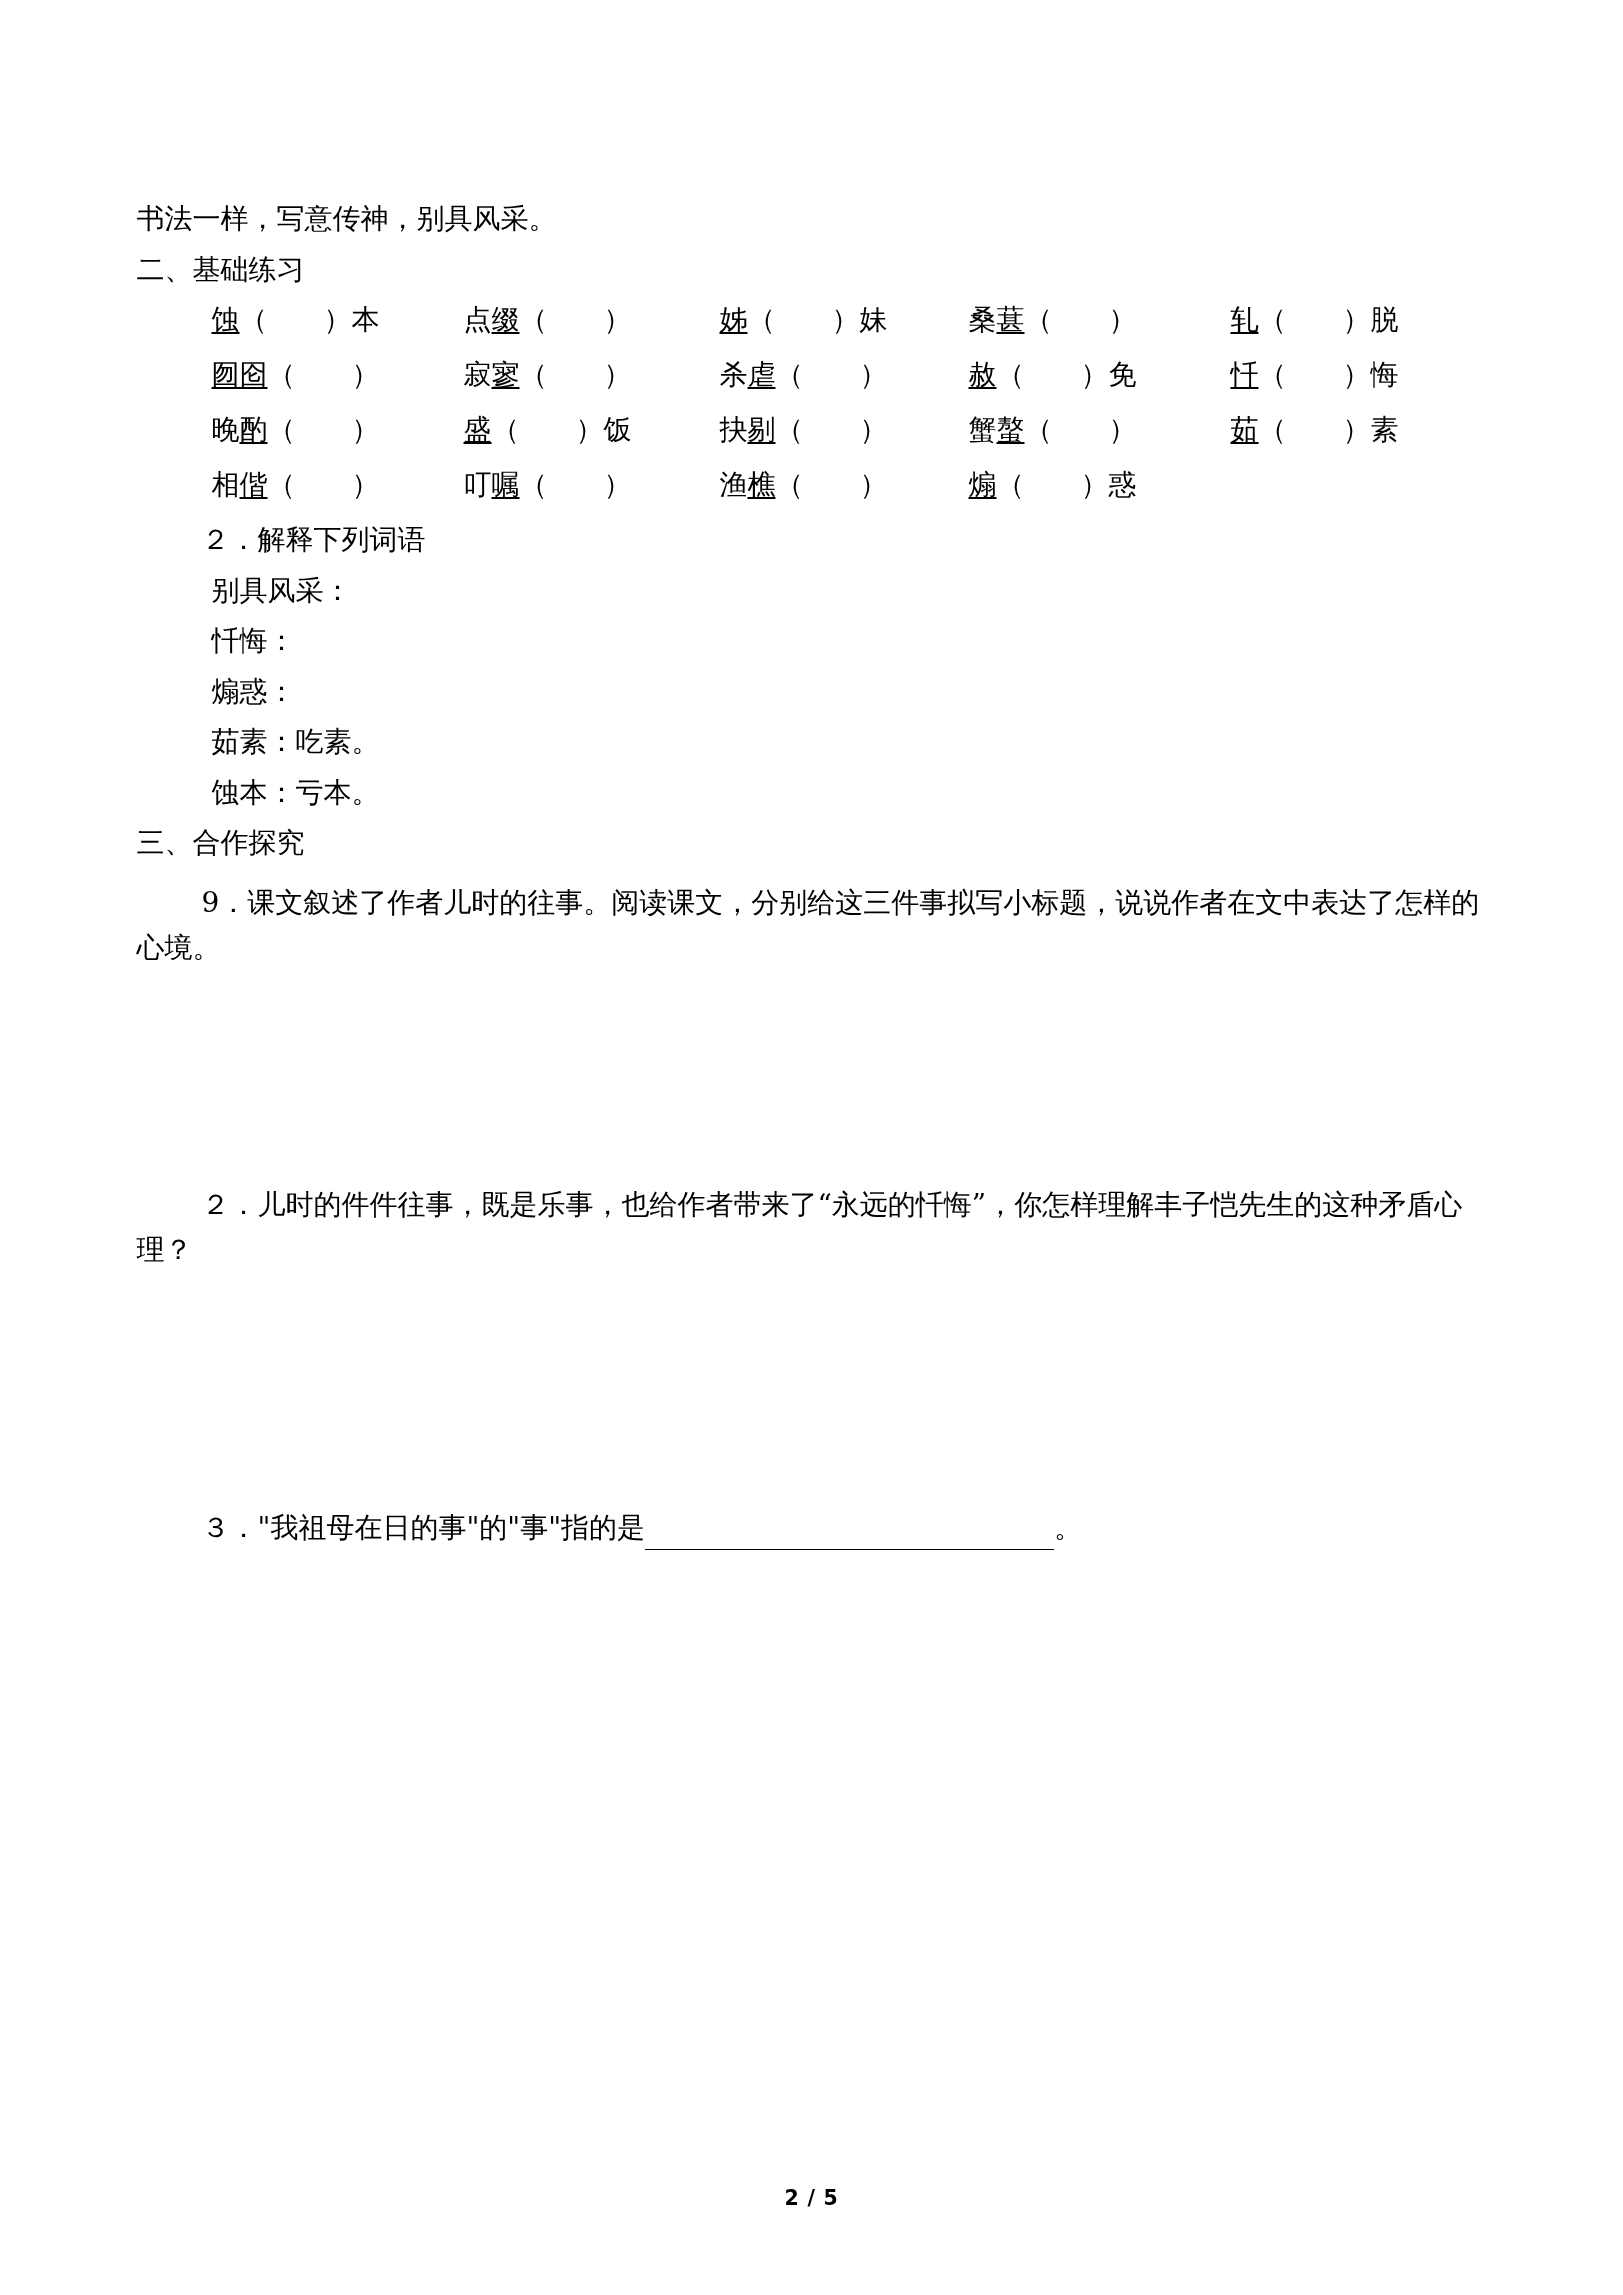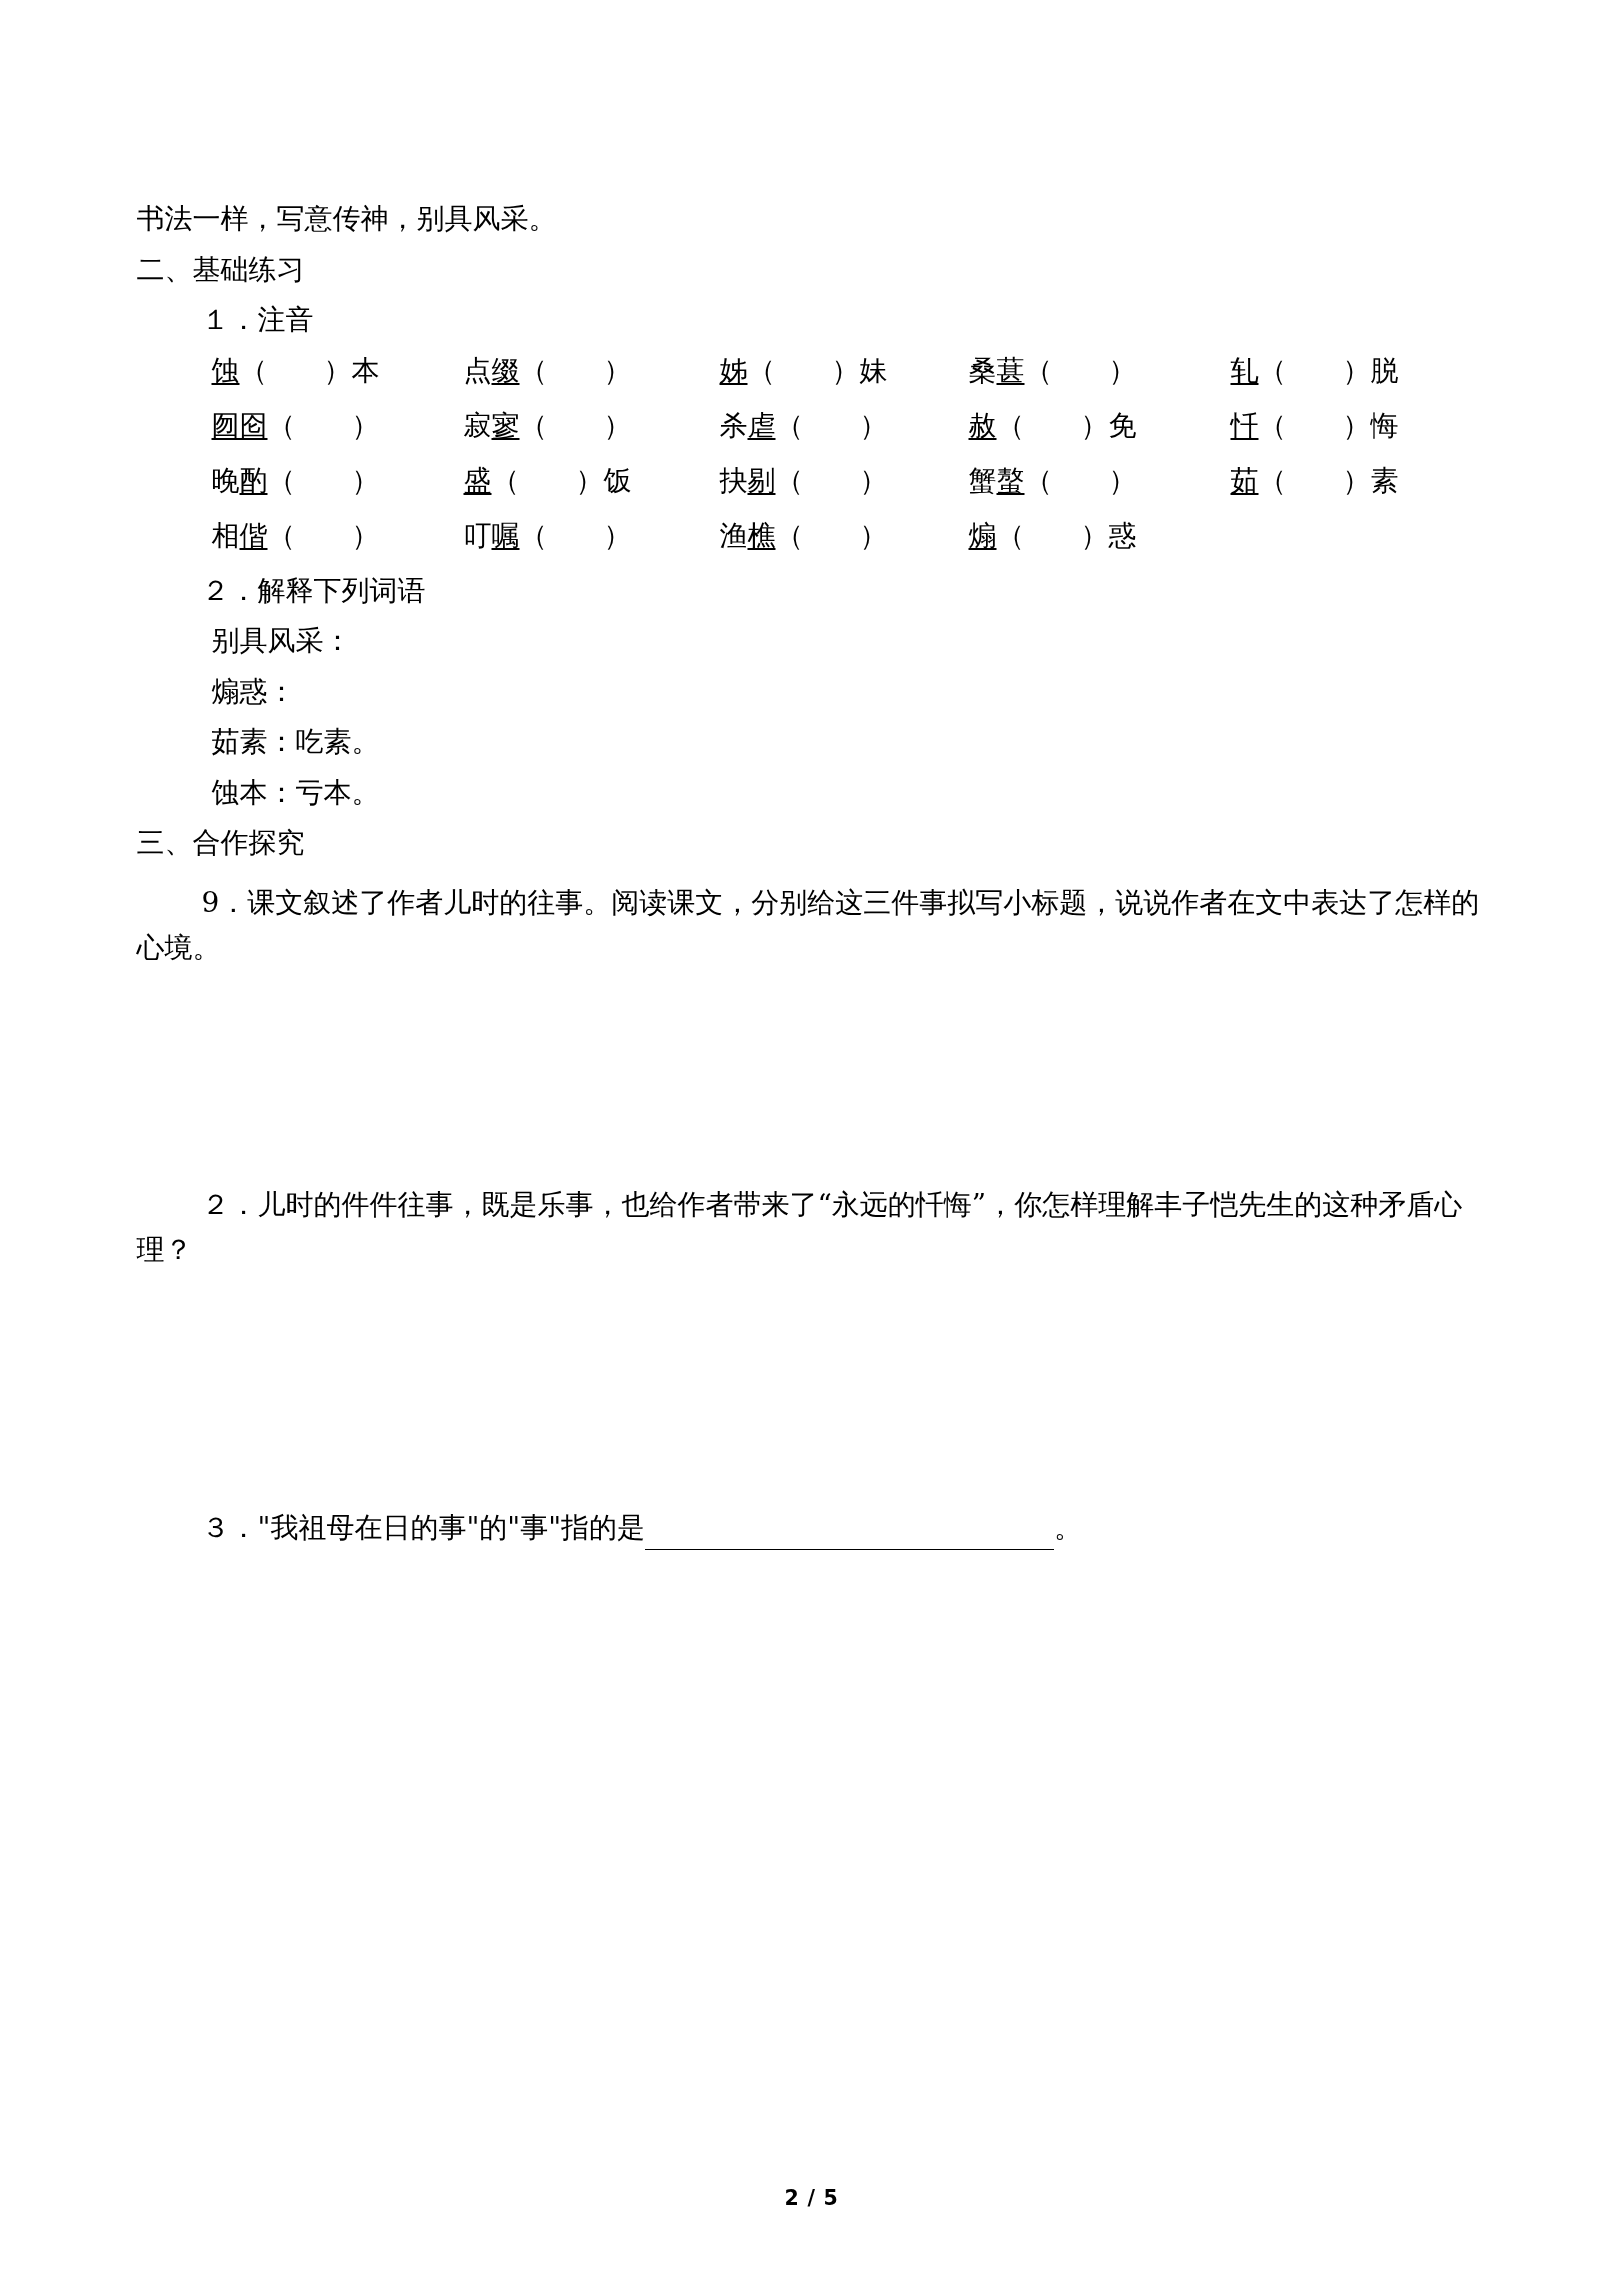--- a/index.html
+++ b/index.html
@@ -89,41 +89,41 @@
 </head>
 <body>
 
 <div class="page">
   <div class="content">
 
     <p class="line">书法一样，写意传神，别具风采。</p>
 
     <p class="line">二、基础练习</p>
 
-    <p class="line indent1">１．注音</p>
 
     <div class="pyrow">
       <span class="cell c1"><span></span><span class="u">蚀</span><span>（　　）本</span></span><span class="cell c2"><span>点</span><span class="u">缀</span><span>（　　）</span></span><span class="cell c3"><span></span><span class="u">姊</span><span>（　　）妹</span></span><span class="cell c4"><span>桑</span><span class="u">葚</span><span>（　　）</span></span><span class="cell c5"><span></span><span class="u">轧</span><span>（　　）脱</span></span>
     </div>
 
     <div class="pyrow">
       <span class="cell c1"><span></span><span class="u">囫囵</span><span>（　　）</span></span><span class="cell c2"><span>寂</span><span class="u">寥</span><span>（　　）</span></span><span class="cell c3"><span>杀</span><span class="u">虐</span><span>（　　）</span></span><span class="cell c4"><span></span><span class="u">赦</span><span>（　　）免</span></span><span class="cell c5"><span></span><span class="u">忏</span><span>（　　）悔</span></span>
     </div>
 
     <div class="pyrow">
       <span class="cell c1"><span>晚</span><span class="u">酌</span><span>（　　）</span></span><span class="cell c2"><span></span><span class="u">盛</span><span>（　　）饭</span></span><span class="cell c3"><span>抉</span><span class="u">剔</span><span>（　　）</span></span><span class="cell c4"><span>蟹</span><span class="u">螯</span><span>（　　）</span></span><span class="cell c5"><span></span><span class="u">茹</span><span>（　　）素</span></span>
     </div>
 
     <div class="pyrow">
       <span class="cell c1"><span>相</span><span class="u">偕</span><span>（　　）</span></span><span class="cell c2"><span>叮</span><span class="u">嘱</span><span>（　　）</span></span><span class="cell c3"><span>渔</span><span class="u">樵</span><span>（　　）</span></span><span class="cell c4"><span></span><span class="u">煽</span><span>（　　）惑</span></span>
     </div>
 
     <p class="line indent1">２．解释下列词语</p>
 
     <p class="line indent2">别具风采：</p>
+    <p class="line indent2">忏悔：</p>
     <p class="line indent2">煽惑：</p>
     <p class="line indent2">茹素：吃素。</p>
     <p class="line indent2">蚀本：亏本。</p>
 
     <p class="line">三、合作探究</p>
 
     <p class="para" style="text-indent:65px">9．课文叙述了作者儿时的往事。阅读课文，分别给这三件事拟写小标题，说说作者在文中表达了怎样的心境。</p>
 
     <div class="spacer-md"></div>
 

